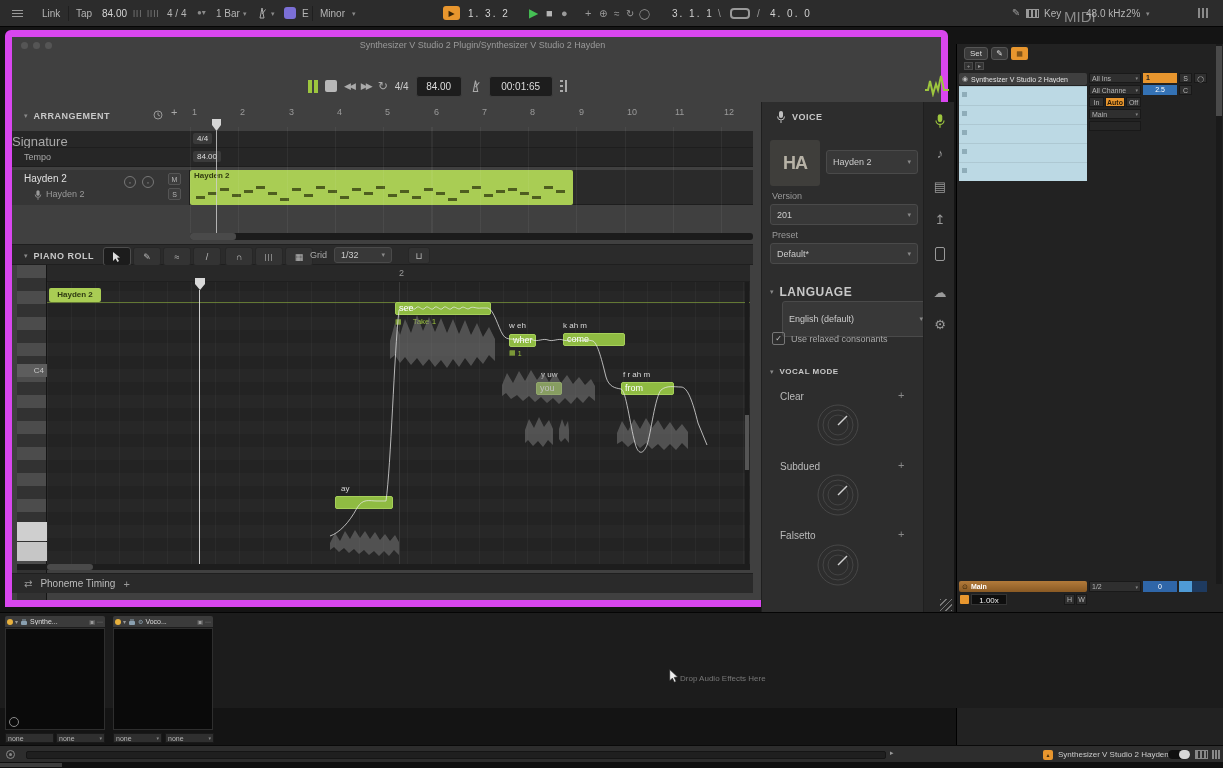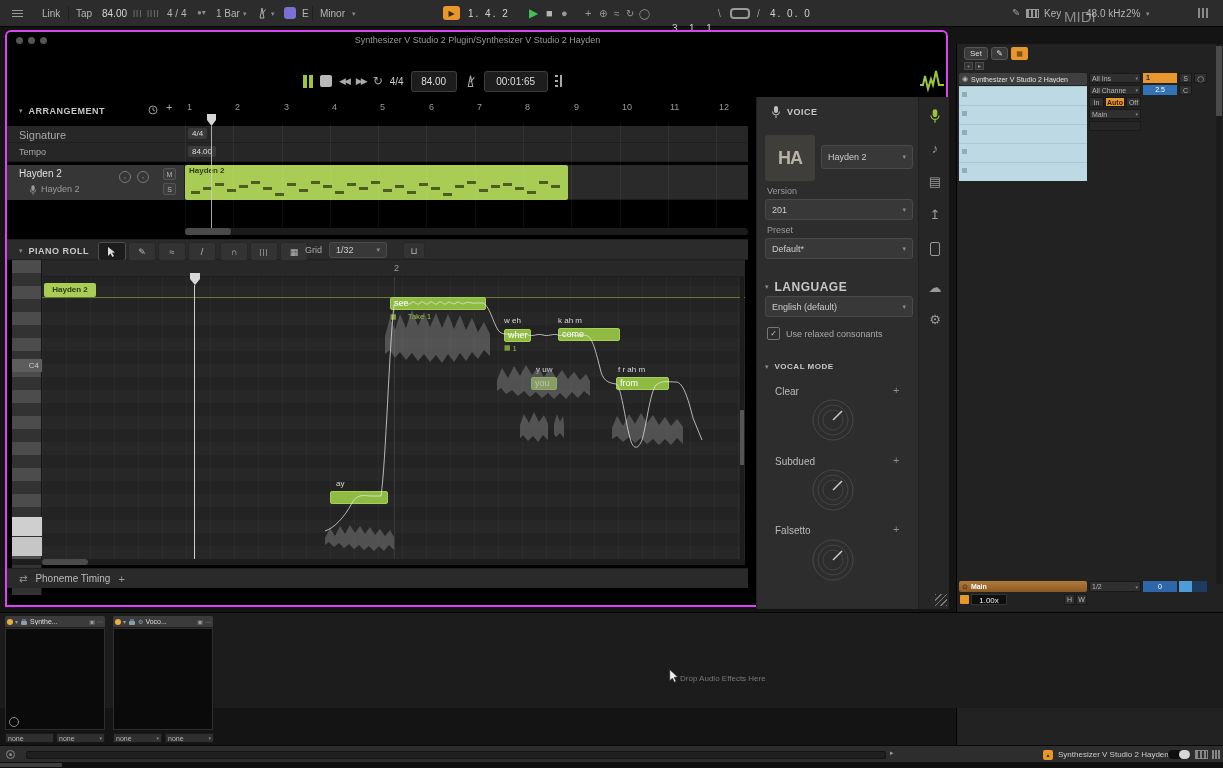--- a/index.html
+++ b/index.html
@@ -49,50 +49,50 @@
         <line x1="6" y1="7" x2="9.5" y2="2.5" stroke="#aaa"></line>
       </svg>
     <span class="a ch" style="left:271px;top:10px">▾</span>
     <div class="a" style="left:284px;top:7px;width:12px;height:12px;border-radius:3px;background:#7b6fd6"></div>
     <span class="a" style="left:302px;top:8px">E</span>
     <div class="a" style="left:312px;top:6px;width:1px;height:15px;background:#1f1f1f"></div>
     <span class="a" style="left:320px;top:8px">Minor</span>
     <span class="a ch" style="left:352px;top:10px">▾</span>
 
     <div class="a" style="left:443px;top:6px;width:17px;height:14px;background:#e8962e;border-radius:3px;color:#3a2608;font-size:8px;display:flex;align-items:center;justify-content:center">▶</div>
-    <span class="a" style="left:468px;top:8px;color:#d5d5d5;letter-spacing:2px">1.  4.  2</span>
+    <span class="a" style="left:468px;top:8px;color:#d5d5d5;letter-spacing:2px">1.  3.  2</span>
     <span class="a" style="left:529px;top:6px;color:#45c054;font-size:12px">▶</span>
     <span class="a" style="left:546px;top:7px;color:#b5b5b5;font-size:11px">■</span>
     <span class="a" style="left:561px;top:7px;color:#9a9a9a;font-size:11px">●</span>
     <span class="a" style="left:585px;top:7px;color:#9a9a9a;font-size:11px">+</span>
     <span class="a" style="left:599px;top:8px;color:#9a9a9a">⊕</span>
     <span class="a" style="left:614px;top:8px;color:#9a9a9a">≈</span>
     <span class="a" style="left:626px;top:8px;color:#9a9a9a">↻</span>
     <span class="a" style="left:639px;top:8px;color:#9a9a9a">◯</span>
-    <span class="a" style="left:672px;top:23px;letter-spacing:2px;color:#d0d0d0">3.  1.  1</span>
+    <span class="a" style="left:672px;top:8px;letter-spacing:2px;color:#d0d0d0">3.  1.  1</span>
     <span class="a" style="left:718px;top:8px;color:#9a9a9a">\</span>
     <div class="a" style="left:730px;top:8px;width:20px;height:11px;border:2px solid #9a9a9a;border-radius:4px"></div>
     <span class="a" style="left:757px;top:8px;color:#9a9a9a">/</span>
     <span class="a" style="left:770px;top:8px;letter-spacing:2px;color:#d0d0d0">4.  0.  0</span>
 
     <span class="a" style="left:1012px;top:7px;color:#9a9a9a">✎</span>
     <div class="a" style="left:1026px;top:9px;width:13px;height:9px;border:1px solid #999;background:repeating-linear-gradient(to right,#999 0 2px,#2c2c2c 2px 4px)"></div>
     <span class="a" style="left:1044px;top:8px">Key</span>
     <span class="a" style="left:1064px;top:8px;font-size:15px;color:#8a8a8a">MIDI</span>
     <span class="a" style="left:1086px;top:8px">48.0 kHz</span>
     <span class="a" style="left:1126px;top:8px">2%</span>
     <span class="a ch" style="left:1146px;top:10px">▾</span>
     <div class="a f" style="left:1198px;top:8px;gap:2px">
         <div style="width:2px;height:10px;background:#8a8a8a"></div>
         <div style="width:2px;height:10px;background:#8a8a8a"></div>
         <div style="width:2px;height:10px;background:#8a8a8a"></div>
       </div>
   </div>
 
-  <div class="a" style="left:5px;top:30px;width:943px;height:577px;background:#000000;border:2px solid #d946ef;border-radius:6px 6px 0 0">
+  <div class="a" style="left:5px;top:30px;width:943px;height:577px;background:#404040;border:7px solid #d946ef;border-radius:6px 6px 0 0">
 
     <div class="a" style="left:0;top:0;width:941px;height:15px">
       <div class="a" style="left:9px;top:5px;width:7px;height:7px;border-radius:50%;background:#555"></div>
       <div class="a" style="left:21px;top:5px;width:7px;height:7px;border-radius:50%;background:#555"></div>
       <div class="a" style="left:33px;top:5px;width:7px;height:7px;border-radius:50%;background:#555"></div>
       <div class="a" style="left:0;top:3px;width:941px;text-align:center;font-size:9px;color:#9a9a9a">Synthesizer V Studio 2 Plugin/Synthesizer V Studio 2 Hayden</div>
     </div>
 
     <svg class="a" style="left:912px;top:36px" width="26" height="24" viewBox="0 0 26 24">
         <path d="M1,17 L4,17 L6,8 L9,21 L12,11 L14,17 L17,3 L20,17 L25,17" fill="none" stroke="#9dc63e" stroke-width="2"></path>
@@ -138,21 +138,21 @@
       <span class="a" style="left:244px">6</span>
       <span class="a" style="left:292px">7</span>
       <span class="a" style="left:340px">8</span>
       <span class="a" style="left:389px">9</span>
       <span class="a" style="left:437px">10</span>
       <span class="a" style="left:485px">11</span>
       <span class="a" style="left:534px">12</span>
     </div>
 
     <div class="a" style="left:0;top:94px;width:741px;height:17px;background:#272727;border-bottom:1px solid #1e1e1e">
-      <span class="a" style="left:12px;top:3px;font-size:11px;color:#a8a8a8">Signature</span>
+      <span class="a" style="left:0;top:3px;font-size:13px;color:#a8a8a8">Signature</span>
       <span class="a rowval" style="left:181px;top:2px">4/4</span>
     </div>
     <div class="a" style="left:0;top:111px;width:741px;height:19px;background:#262626;border-bottom:1px solid #1e1e1e">
       <span class="a" style="left:12px;top:4px;font-size:9px;color:#a8a8a8">Tempo</span>
       <span class="a rowval" style="left:181px;top:3px">84.00</span>
     </div>
     <div class="a" style="left:0;top:133px;width:741px;height:35px;background:#2a2a2a;border-bottom:1px solid #1e1e1e">
       <div class="a" style="left:0;top:0;width:178px;height:35px;background:#363636;border-right:1px solid #1e1e1e">
         <span class="a" style="left:12px;top:3px;color:#e0e0e0">Hayden 2</span>
         <div class="a circ" style="left:112px;top:6px">◦</div>
@@ -321,21 +321,21 @@
       </div>
       <span class="a" style="left:10px;top:128px;font-size:9px;color:#9a9a9a">Preset</span>
       <div class="a dd" style="left:8px;top:141px;width:148px;height:21px">
         <span>Default*</span>
           <span class="ch">▾</span>
       </div>
       <div class="a f" style="left:8px;top:183px;gap:6px">
         <span class="ch">▾</span>
         <span class="sechdr" style="font-size:12px">LANGUAGE</span>
       </div>
-      <div class="a dd" style="left:8px;top:199px;width:148px;height:21px">
+      <div class="a dd" style="left:20px;top:199px;width:148px;height:36px">
         <span>English (default)</span>
           <span class="ch">▾</span>
       </div>
       <div class="a f" style="left:10px;top:230px;gap:6px">
         <div style="width:11px;height:11px;border:1px solid #777;border-radius:2px;color:#c8c8c8;font-size:8px;display:flex;align-items:center;justify-content:center">✓</div>
         <span style="font-size:9px;color:#a8a8a8">Use relaxed consonants</span>
       </div>
       <div class="a f" style="left:8px;top:265px;gap:6px">
         <span class="ch">▾</span>
         <span class="sechdr" style="font-size:8px">VOCAL MODE</span>

